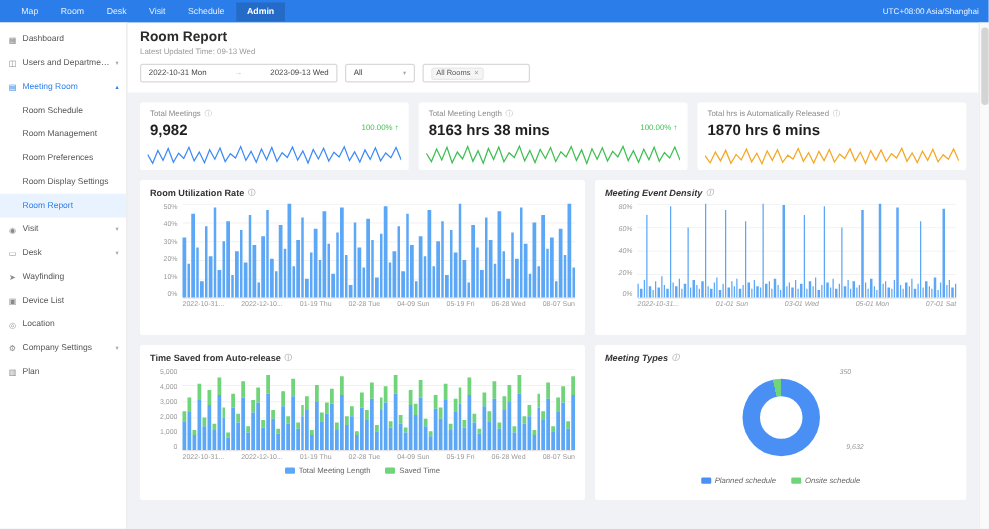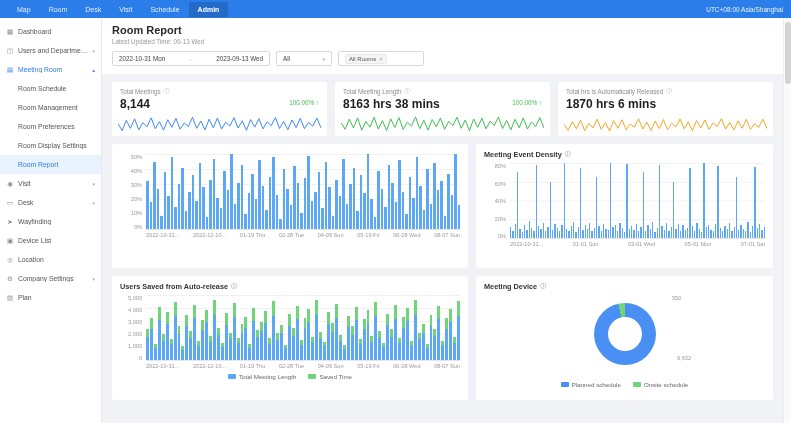--- a/index.html
+++ b/index.html
@@ -46,21 +46,21 @@
   .stat-card { flex:1; background:#fff; border-radius:2px; height:54px; padding:5px 8px 2px; position:relative; }
   .stat-label { font-size:6.3px; color:#8c8c8c; display:flex; gap:3px; align-items:center; }
   .info { color:#b5b5b5; font-size:6px; cursor:pointer; }
   .stat-value { font-size:12px; font-weight:bold; color:#1f1f1f; margin-top:1px; }
   .stat-delta { position:absolute; right:8px; top:17px; font-size:6.3px; color:#3fbf52; }
   .spark { position:absolute; left:6px; right:6px; bottom:2px; height:19px; }
 
   .chart-row { display:flex; gap:8px; margin-top:8px; }
   .chart-card { background:#fff; border-radius:2px; padding:6px 8px 4px; height:124px; }
   .cc-wide { width:356px; flex:none; }
-  .cc-rest { flex:1; }
+  .cc-rest { flex:1;font-style:italic; }
   .chart-title { font-size:7.3px; font-weight:bold; color:#333; display:flex; gap:3px; align-items:center; }
 
   .plot { display:flex; margin-top:4px; }
   .yaxis { width:26px; flex:none; display:flex; flex-direction:column; justify-content:space-between; align-items:flex-end; font-size:5.6px; color:#9a9a9a; padding-right:4px; }
   .plot-area { flex:1; border-bottom:1px solid #e6e6e6; display:flex; align-items:flex-end; gap:1px; background-image:linear-gradient(#f1f1f1 1px, transparent 1px); }
   .grid5 { background-size:100% 20%; }
   .grid4 { background-size:100% 25%; }
   .plot-area > i { flex:1; min-width:0; display:block; }
   .stackcol { flex:1; min-width:0; height:100%; display:flex; flex-direction:column-reverse; }
   .stackcol > i { display:block; }
@@ -187,21 +187,21 @@
     </div>
 
     <div class="content">
 
       <div class="stats">
         <div class="stat-card">
           <div class="stat-label">
             <span>Total Meetings</span>
             <span class="info">ⓘ</span>
           </div>
-          <div class="stat-value">8,144</div>
+          <div class="stat-value">9,982</div>
           <div class="stat-delta">100.00% ↑</div>
           <div class="spark"><svg viewBox="0 0 100 28" preserveAspectRatio="none" width="100%" height="100%">
                 <polyline points="0.00,12.60 2.04,22.96 4.08,7.84 6.12,19.60 8.16,5.60 10.20,21.84 12.24,11.20 14.29,17.36 16.33,4.20 18.37,20.16 20.41,9.80 22.45,22.40 24.49,7.00 26.53,18.20 28.57,5.04 30.61,21.00 32.65,11.76 34.69,16.80 36.73,3.36 38.78,19.60 40.82,8.96 42.86,21.84 44.90,6.16 46.94,18.76 48.98,4.48 51.02,20.72 53.06,10.64 55.10,16.24 57.14,3.92 59.18,19.32 61.22,8.40 63.27,22.68 65.31,6.72 67.35,17.92 69.39,5.32 71.43,20.44 73.47,10.08 75.51,15.68 77.55,3.64 79.59,19.88 81.63,9.52 83.67,21.56 85.71,7.28 87.76,18.48 89.80,4.76 91.84,20.16 93.88,10.92 95.92,16.52 97.96,4.48 100.00,19.04" fill="none" stroke="#3d8af7" stroke-width="1" vector-effect="non-scaling-stroke"></polyline>
               </svg></div>
         </div>
         <div class="stat-card">
           <div class="stat-label">
             <span>Total Meeting Length</span>
             <span class="info">ⓘ</span>
           </div>
@@ -218,20 +218,24 @@
           </div>
           <div class="stat-value">1870 hrs 6 mins</div>
           <div class="spark"><svg viewBox="0 0 100 28" preserveAspectRatio="none" width="100%" height="100%">
                 <polyline points="0.00,14.00 2.04,22.40 4.08,9.80 6.12,20.16 8.16,7.84 10.20,22.96 12.24,12.60 14.29,19.04 16.33,6.16 18.37,21.28 20.41,11.20 22.45,23.52 24.49,8.40 26.53,19.60 28.57,7.00 30.61,21.84 32.65,13.44 34.69,17.92 36.73,5.60 38.78,20.72 40.82,10.64 42.86,22.68 44.90,8.96 46.94,19.88 48.98,6.72 51.02,21.56 53.06,12.32 55.10,17.36 57.14,5.88 59.18,20.44 61.22,10.08 63.27,23.24 65.31,8.12 67.35,19.32 69.39,7.28 71.43,21.00 73.47,11.76 75.51,16.80 77.55,5.32 79.59,20.72 81.63,10.92 83.67,22.12 85.71,8.68 87.76,19.60 89.80,6.44 91.84,21.28 93.88,12.88 95.92,18.20 97.96,6.16 100.00,20.16" fill="none" stroke="#f5a623" stroke-width="1" vector-effect="non-scaling-stroke"></polyline>
               </svg></div>
         </div>
       </div>
 
       <div class="chart-row">
         <div class="chart-card cc-wide">
+          <div class="chart-title">
+            <span>Room Utilization Rate</span>
+            <span class="info">ⓘ</span>
+          </div>
           <div class="plot">
             <div class="yaxis h76">
                 <span>50%</span>
                 <span>40%</span>
                 <span>30%</span>
                 <span>20%</span>
                 <span>10%</span>
                 <span>0%</span>
               </div>
             <div class="plot-area grid5 h76">
@@ -470,21 +474,21 @@
               <span>03-01 Wed</span>
               <span>05-01 Mon</span>
               <span>07-01 Sat</span>
             </div>
         </div>
       </div>
 
       <div class="chart-row">
         <div class="chart-card cc-wide">
           <div class="chart-title">
-            <span>Users Saved from Auto-release</span>
+            <span>Time Saved from Auto-release</span>
             <span class="info">ⓘ</span>
           </div>
           <div class="plot">
             <div class="yaxis h66">
                 <span>5,000</span>
                 <span>4,000</span>
                 <span>3,000</span>
                 <span>2,000</span>
                 <span>1,000</span>
                 <span>0</span>
@@ -828,21 +832,21 @@
               <span>Total Meeting Length</span>
             </span>
             <span class="legend-item">
               <span class="swatch" style="background: rgb(111, 212, 122);"></span>
               <span>Saved Time</span>
             </span>
           </div>
         </div>
         <div class="chart-card cc-rest">
           <div class="chart-title">
-            <span>Meeting Device</span>
+            <span>Meeting Types</span>
             <span class="info">ⓘ</span>
           </div>
           <div class="donut-wrap">
             <div class="donut" style="background: conic-gradient(rgb(74, 144, 244) 0deg, rgb(74, 144, 244) 347.377deg, rgb(111, 212, 122) 347.377deg, rgb(111, 212, 122) 360deg);">
               <div class="donut-hole"></div>
             </div>
             <span class="dlabel dlabel-a">350</span>
             <span class="dlabel dlabel-b">9,632</span>
           </div>
           <div class="legend">

